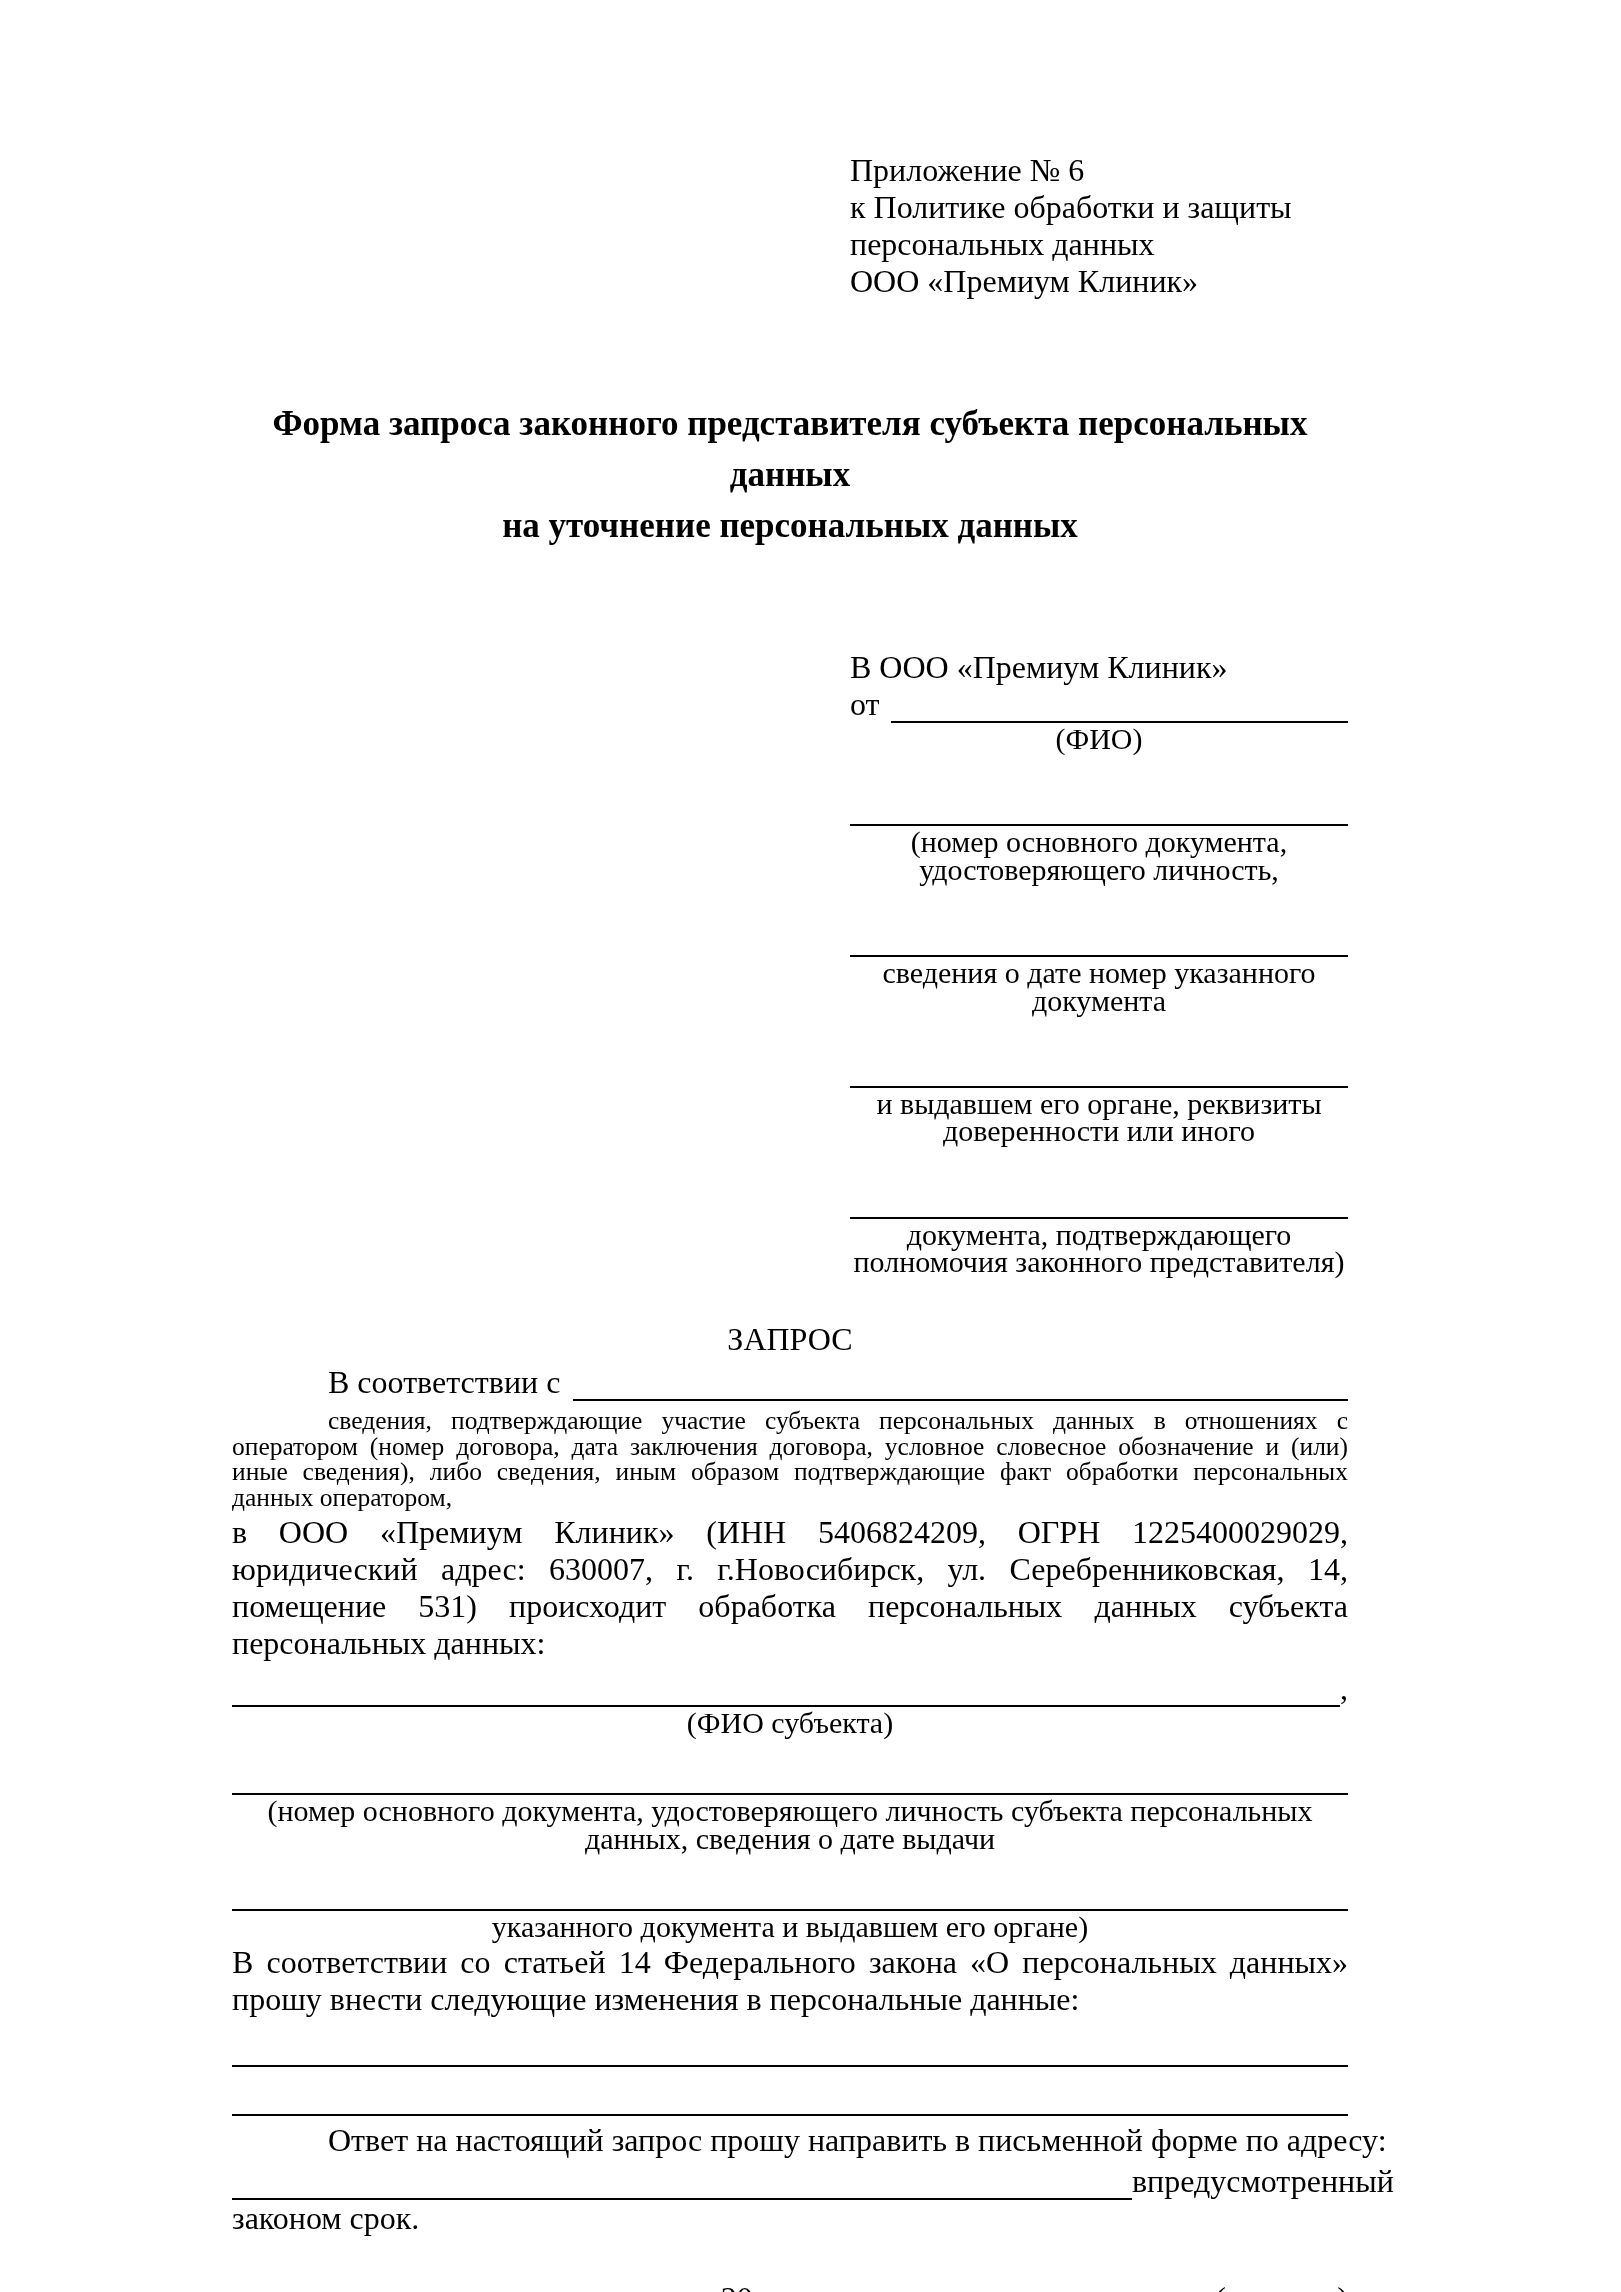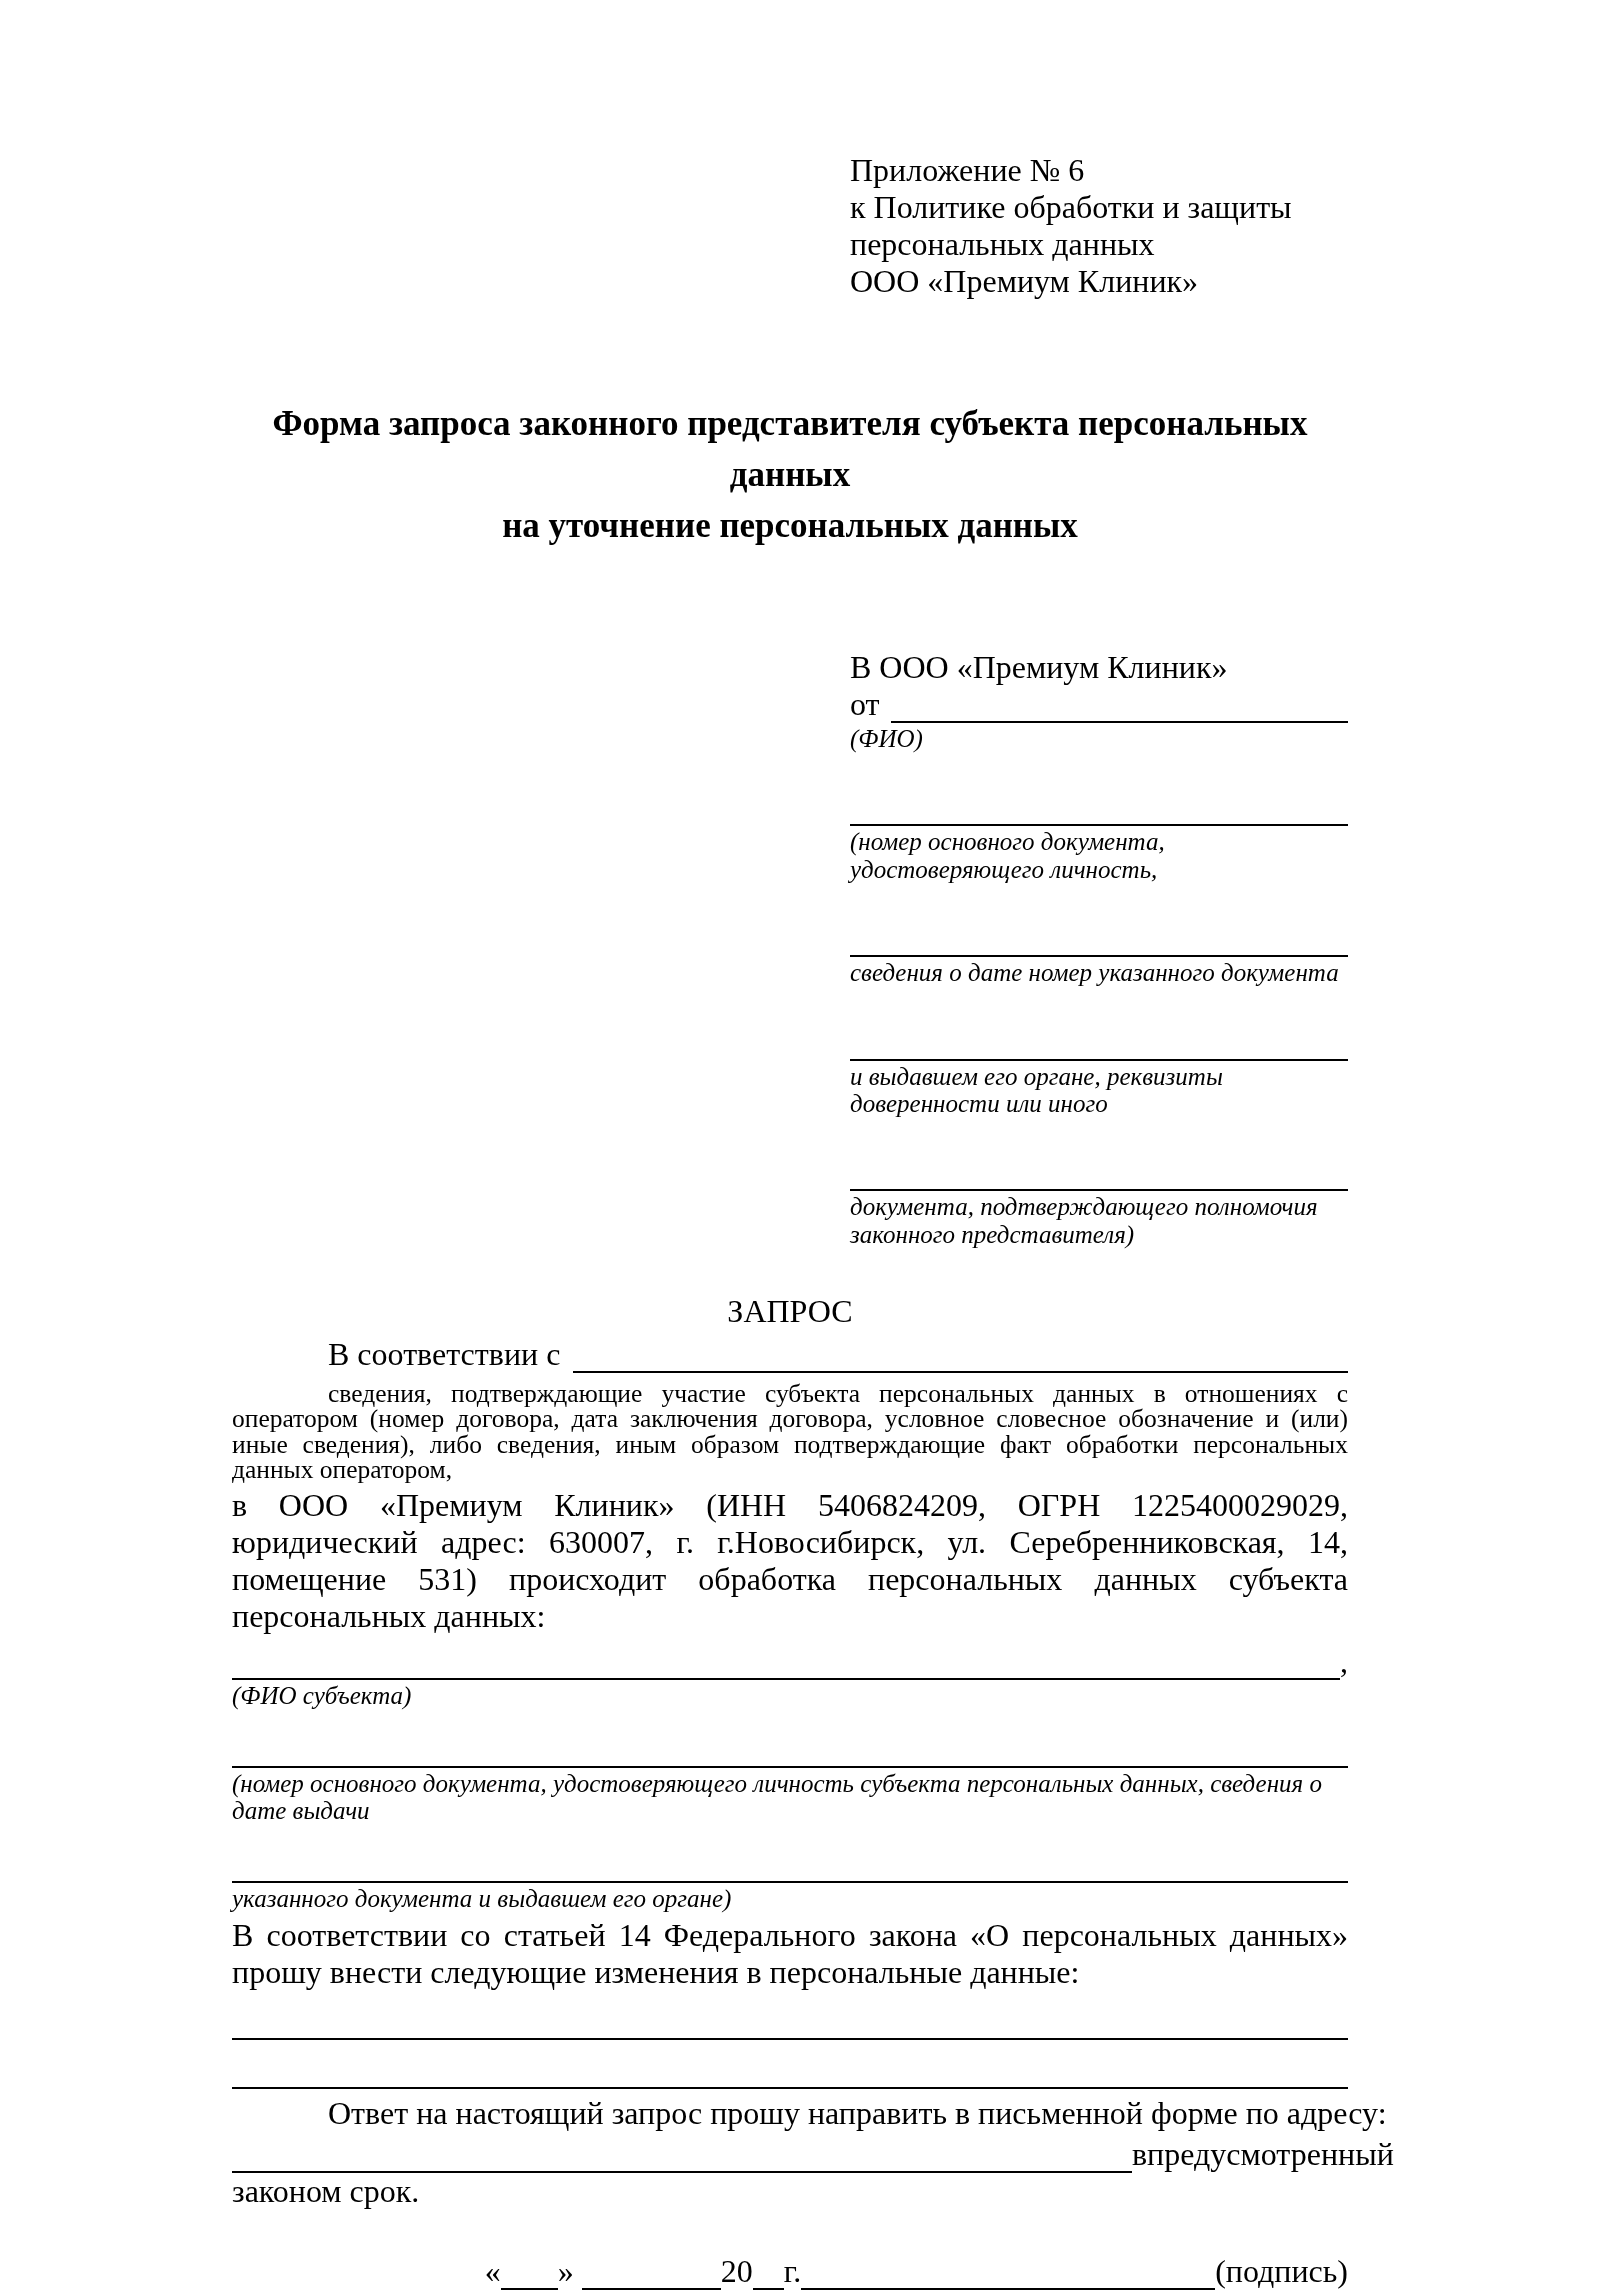--- a/index.html
+++ b/index.html
@@ -23,24 +23,24 @@
     font-weight:bold;
     font-size:35px;
     line-height:51px;
   }
   
   .addr{margin-left:618px;margin-top:98px;}
   .row{display:flex;align-items:flex-end;}
   .rule{flex:1 1 auto;border-bottom:2.9px solid #000;}
   .from-label{margin-right:11.8px;}
   .caption{
-    font-size:25px;
+    font-size:30px;
     line-height:27.4px;
+    text-align:center;
     margin-top:2px;
-    font-style:italic;
   }
   .addr .caption{margin-bottom:35px;}
   .blank{display:flex;height:39px;}
   .blank .rule{flex:1 1 auto;}
   
   .zapros-heading{text-align:center;margin-top:45px;}
   .intro-row{display:flex;align-items:flex-end;margin-top:5.9px;padding-left:96px;}
   .intro-row .prefix{margin-right:13px;white-space:nowrap;}
   .footnote{
     font-size:25.5px;

